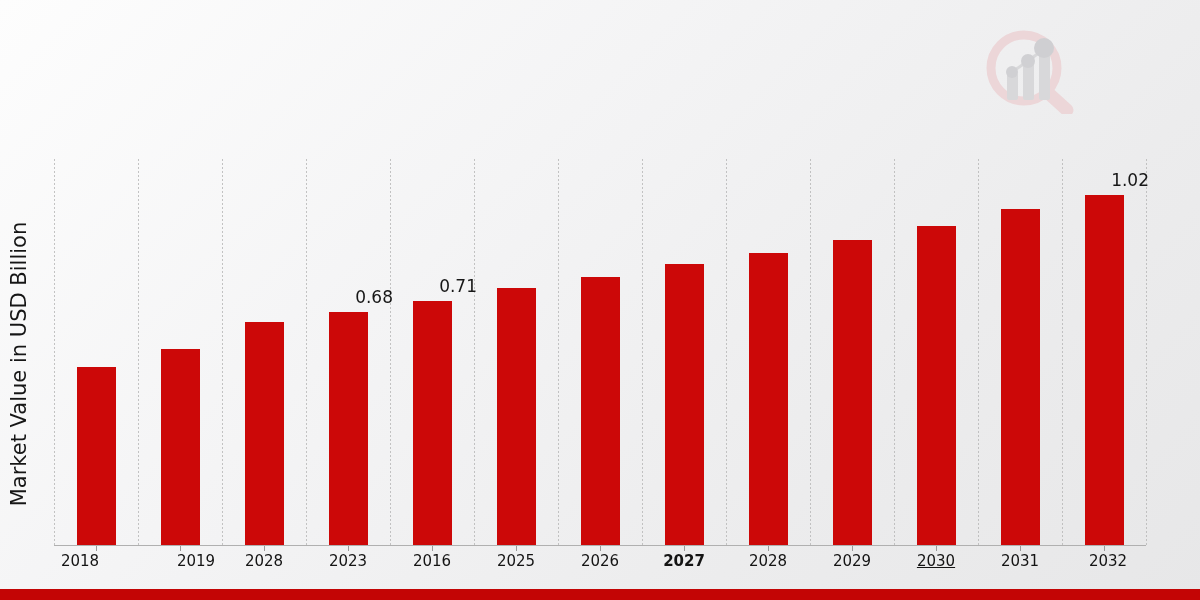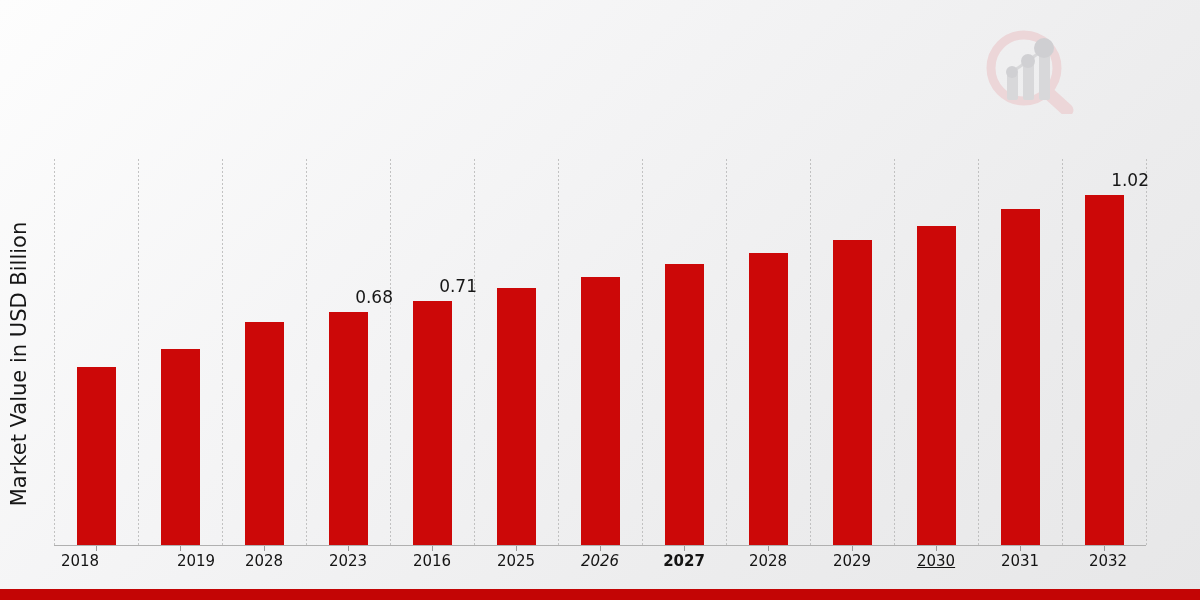--- a/index.html
+++ b/index.html
@@ -185,21 +185,21 @@
     <div class="xtick-label" style="left: 224px; width: 80px;">2028</div>
     <div class="bar-label" style="left: 303px; width: 90px; top: 286.684px;">0.68</div>
     <div class="tick" style="left: 348px;"></div>
     <div class="xtick-label" style="left: 308px; width: 80px;">2023</div>
     <div class="bar-label" style="left: 387px; width: 90px; top: 276.391px;">0.71</div>
     <div class="tick" style="left: 432px;"></div>
     <div class="xtick-label" style="left: 392px; width: 80px;">2016</div>
     <div class="tick" style="left: 516px;"></div>
     <div class="xtick-label" style="left: 476px; width: 80px;">2025</div>
     <div class="tick" style="left: 600px;"></div>
-    <div class="xtick-label" style="left: 560px; width: 80px; font-style: italic;">2026</div>
+    <div class="xtick-label" style="left: 560px; width: 80px;">2026</div>
     <div class="tick" style="left: 684px;"></div>
     <div class="xtick-label" style="left: 644px; width: 80px; font-weight: bold;">2027</div>
     <div class="tick" style="left: 768px;"></div>
     <div class="xtick-label" style="left: 728px; width: 80px;">2028</div>
     <div class="tick" style="left: 852px;"></div>
     <div class="xtick-label" style="left: 812px; width: 80px;">2029</div>
     <div class="tick" style="left: 936px;"></div>
     <div class="xtick-label" style="left: 896px; width: 80px; text-decoration: underline;">2030</div>
     <div class="tick" style="left: 1020px;"></div>
     <div class="xtick-label" style="left: 980px; width: 80px;">2031</div>

